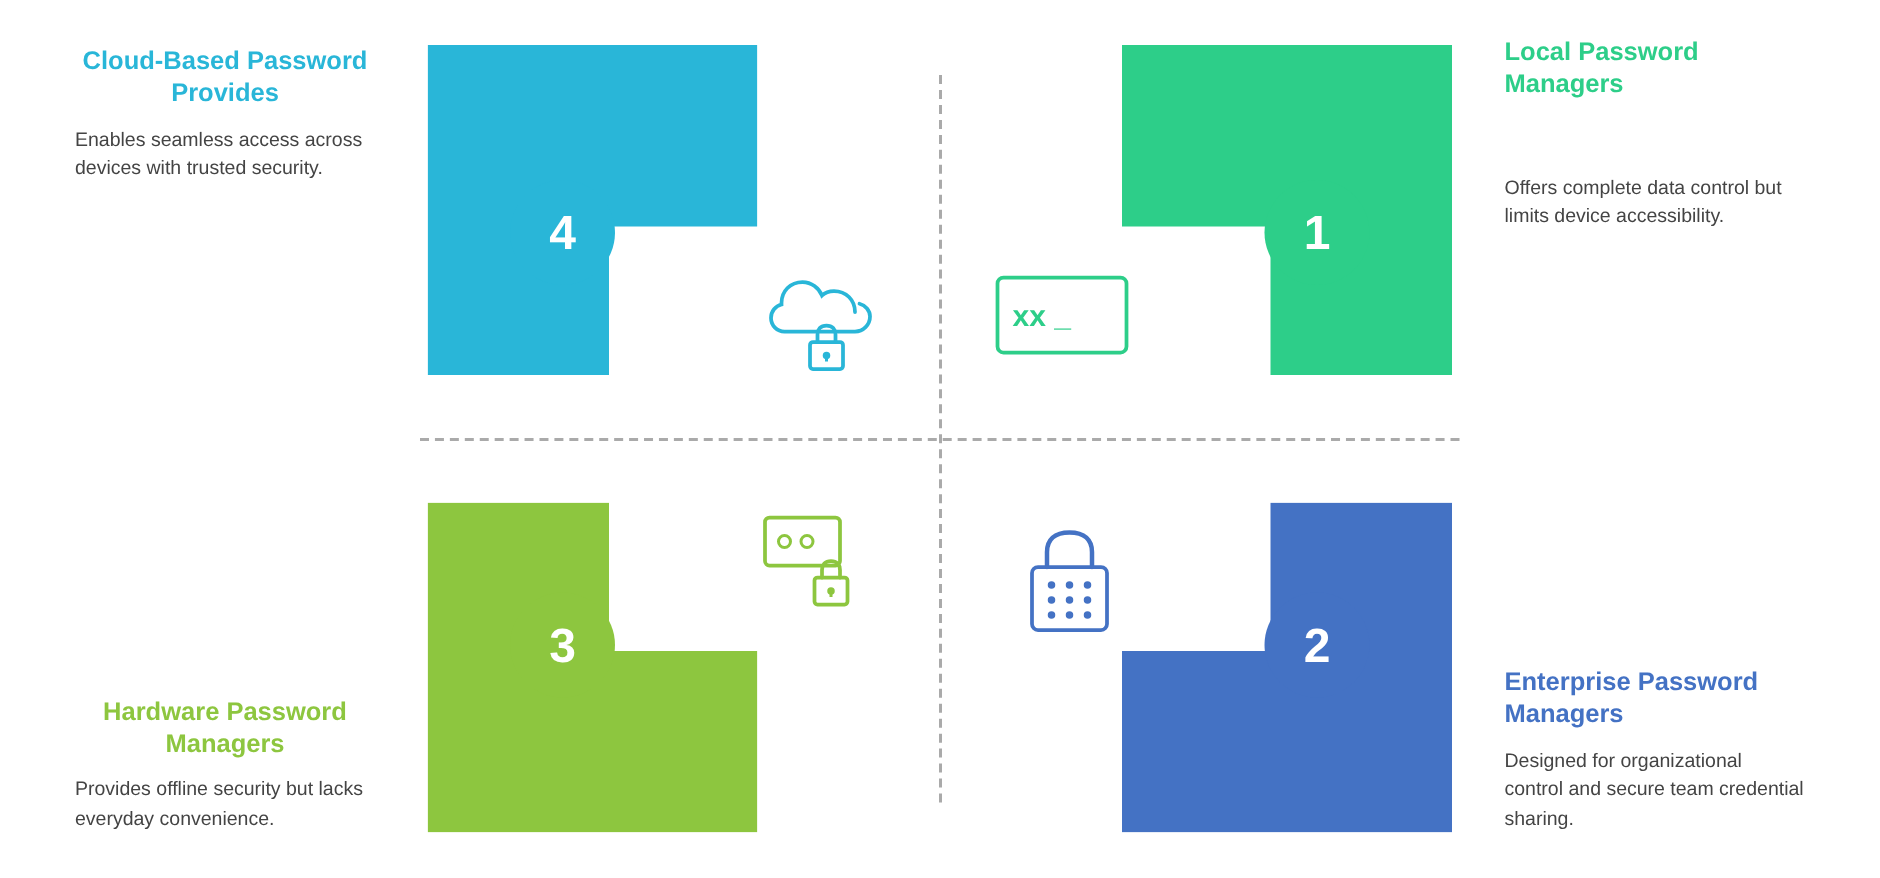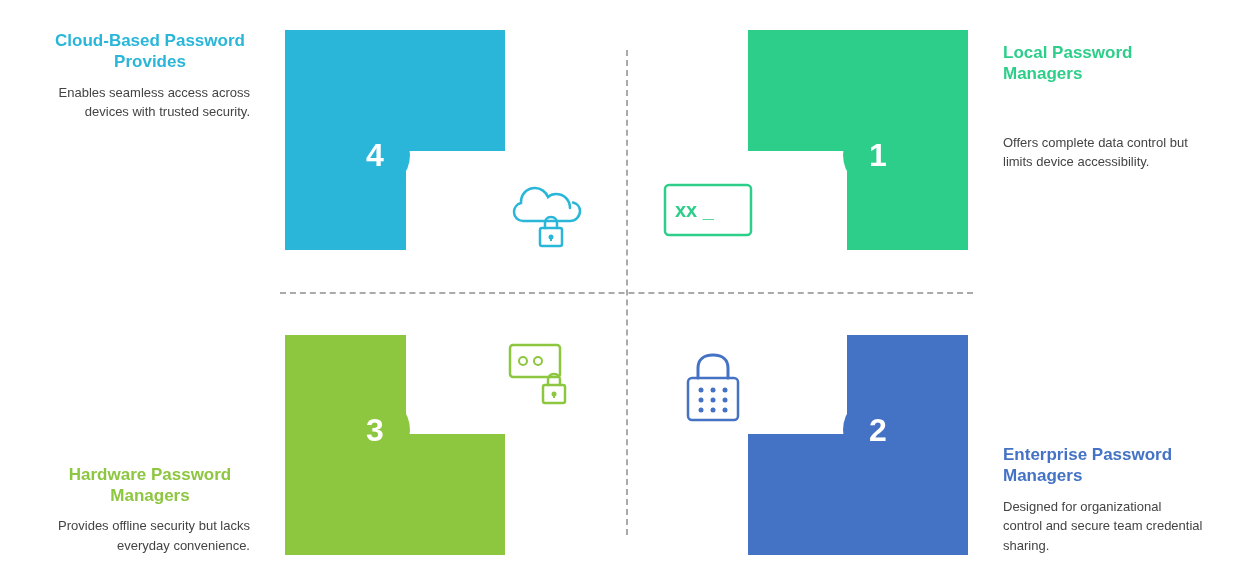--- a/index.html
+++ b/index.html
@@ -112,32 +112,32 @@
     .text-block h3 {
       font-size: 17px;
       font-weight: bold;
       line-height: 1.25;
       margin-bottom: 10px;
     }
     .text-block p {
       font-size: 13px;
       color: #444;
       line-height: 1.5;
-      text-align: right;
+      text-align: left;
     }
 
     .text-tl {
       top: 30px;
       left: 50px;
       text-align: center;
     }
     .text-tl h3 { color: #29b6d8; }
 
     .text-tr {
-      top: 42px;
+      top: 24px;
       right: 50px;
       text-align: left;
     }
     .text-tr h3 { color: #2dce89; }
     .text-tr p { text-align: left; margin-top: 48px; }
 
     .text-bl {
       bottom: 30px;
       left: 50px;
       text-align: center;

